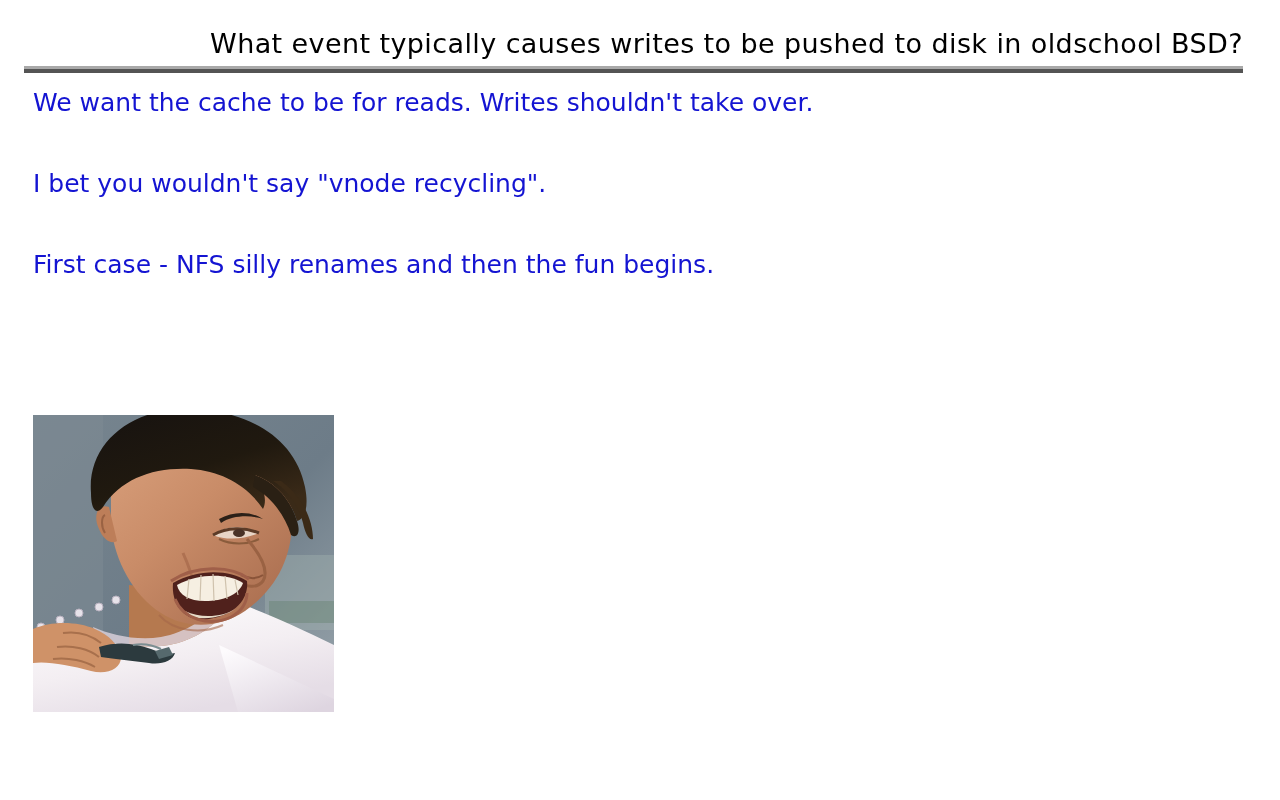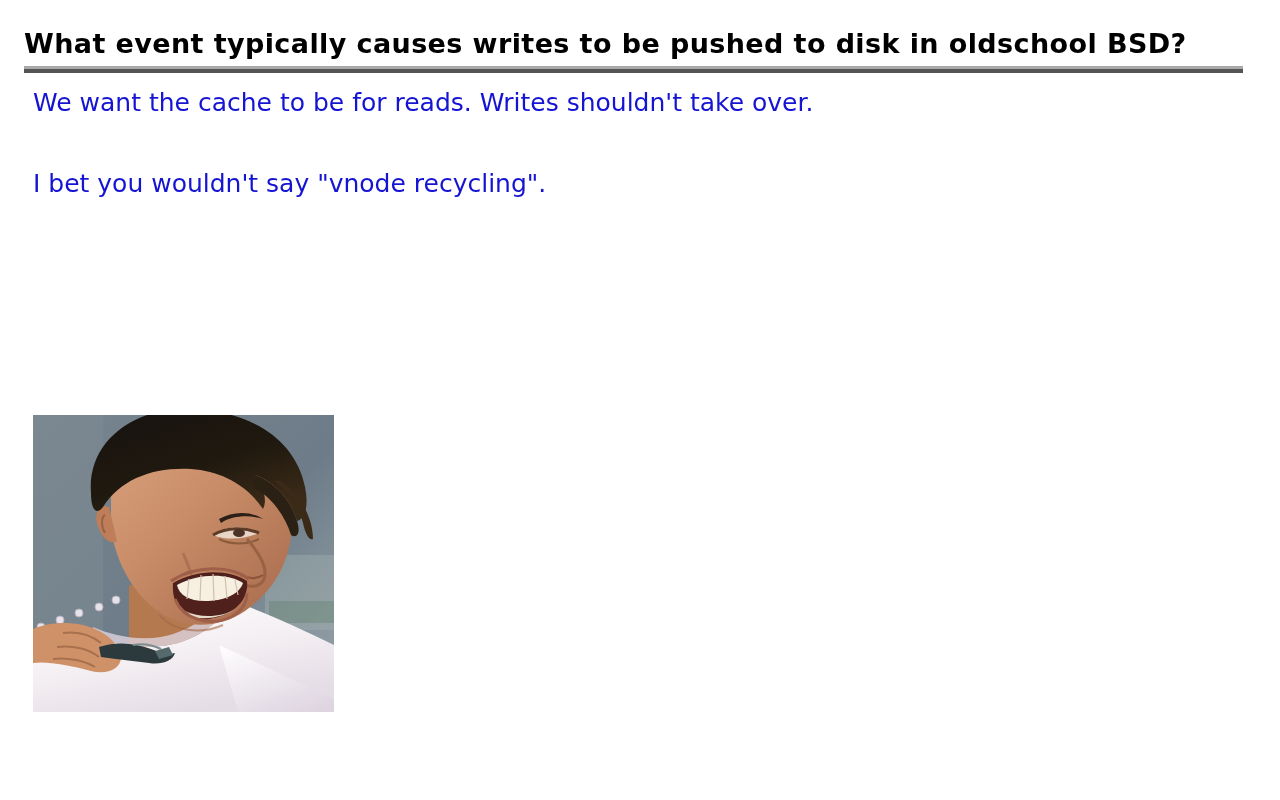--- a/index.html
+++ b/index.html
@@ -20,24 +20,24 @@
     inset: 0;
     background: #ffffff;
   }
 
   
   .slide-title {
     position: absolute;
     left: 24px;
     top: 24px;
     width: 1219px;
-    text-align: left;
+    text-align: right;
     color: #000000;
     font-family: "DejaVu Sans", sans-serif;
-    font-weight: bold;
+    font-weight: normal;
     font-size: 27px;
     line-height: 40px;
     letter-spacing: 0.4px;
     white-space: nowrap;
   }
 
   
   .title-rule {
     position: absolute;
     left: 24px;
@@ -91,20 +91,21 @@
   <div class="slide-title">What event typically causes writes to be pushed to disk in oldschool BSD?</div>
 
   <div class="title-rule">
     <div class="rule-top"></div>
     <div class="rule-bottom"></div>
   </div>
 
   <div class="body-block">
     <div class="body-line">We want the cache to be for reads. Writes shouldn't take over.</div>
     <div class="body-line">I bet you wouldn't say "vnode recycling".</div>
+    <div class="body-line">First case - NFS silly renames and then the fun begins.</div>
   </div>
 
   <div class="photo-frame">
     <svg width="301" height="297" viewBox="0 0 301 297" xmlns="http://www.w3.org/2000/svg" aria-hidden="true">
       <defs>
         <linearGradient id="bgGrad" x1="0" y1="0" x2="1" y2="1">
           <stop offset="0%" stop-color="#77858f"></stop>
           <stop offset="55%" stop-color="#6d7c88"></stop>
           <stop offset="100%" stop-color="#9aa6ad"></stop>
         </linearGradient>

